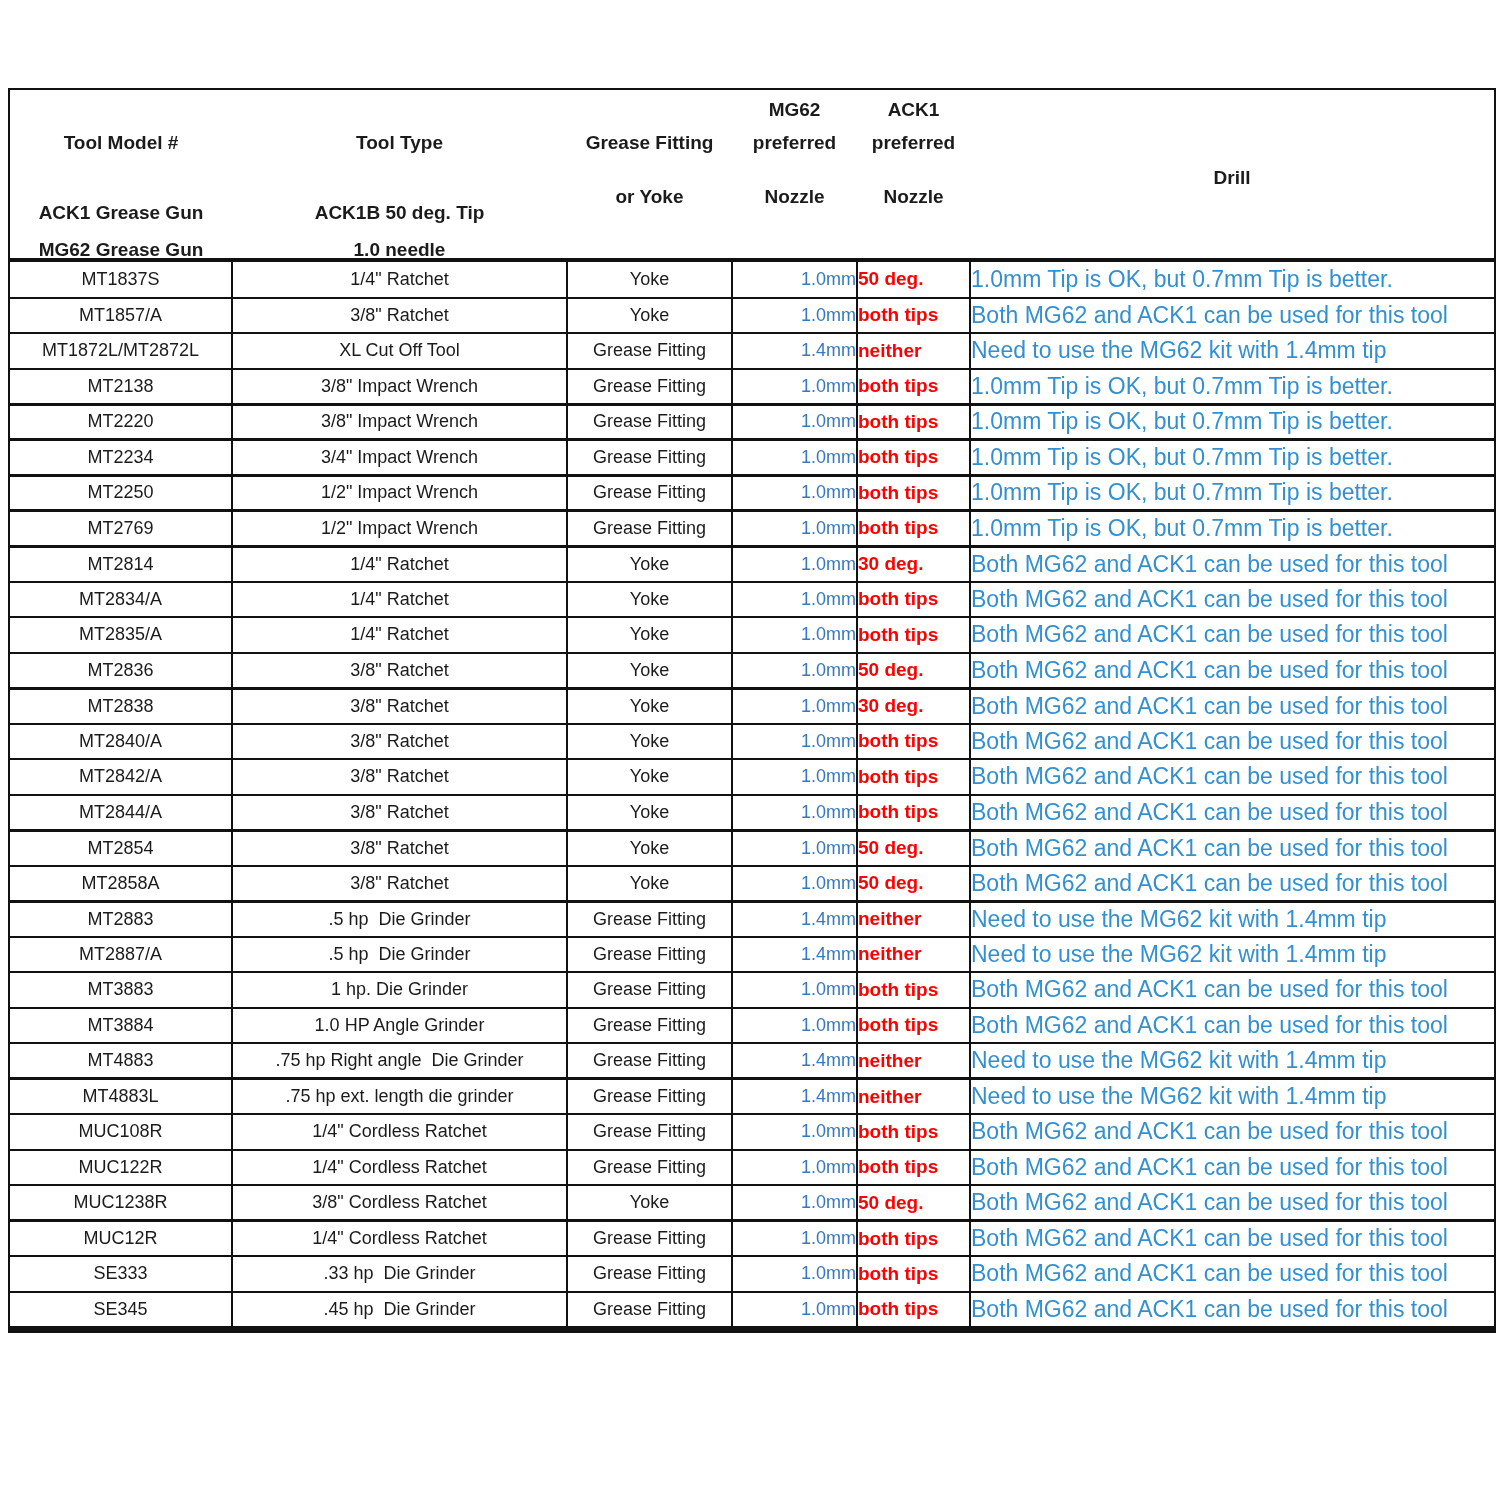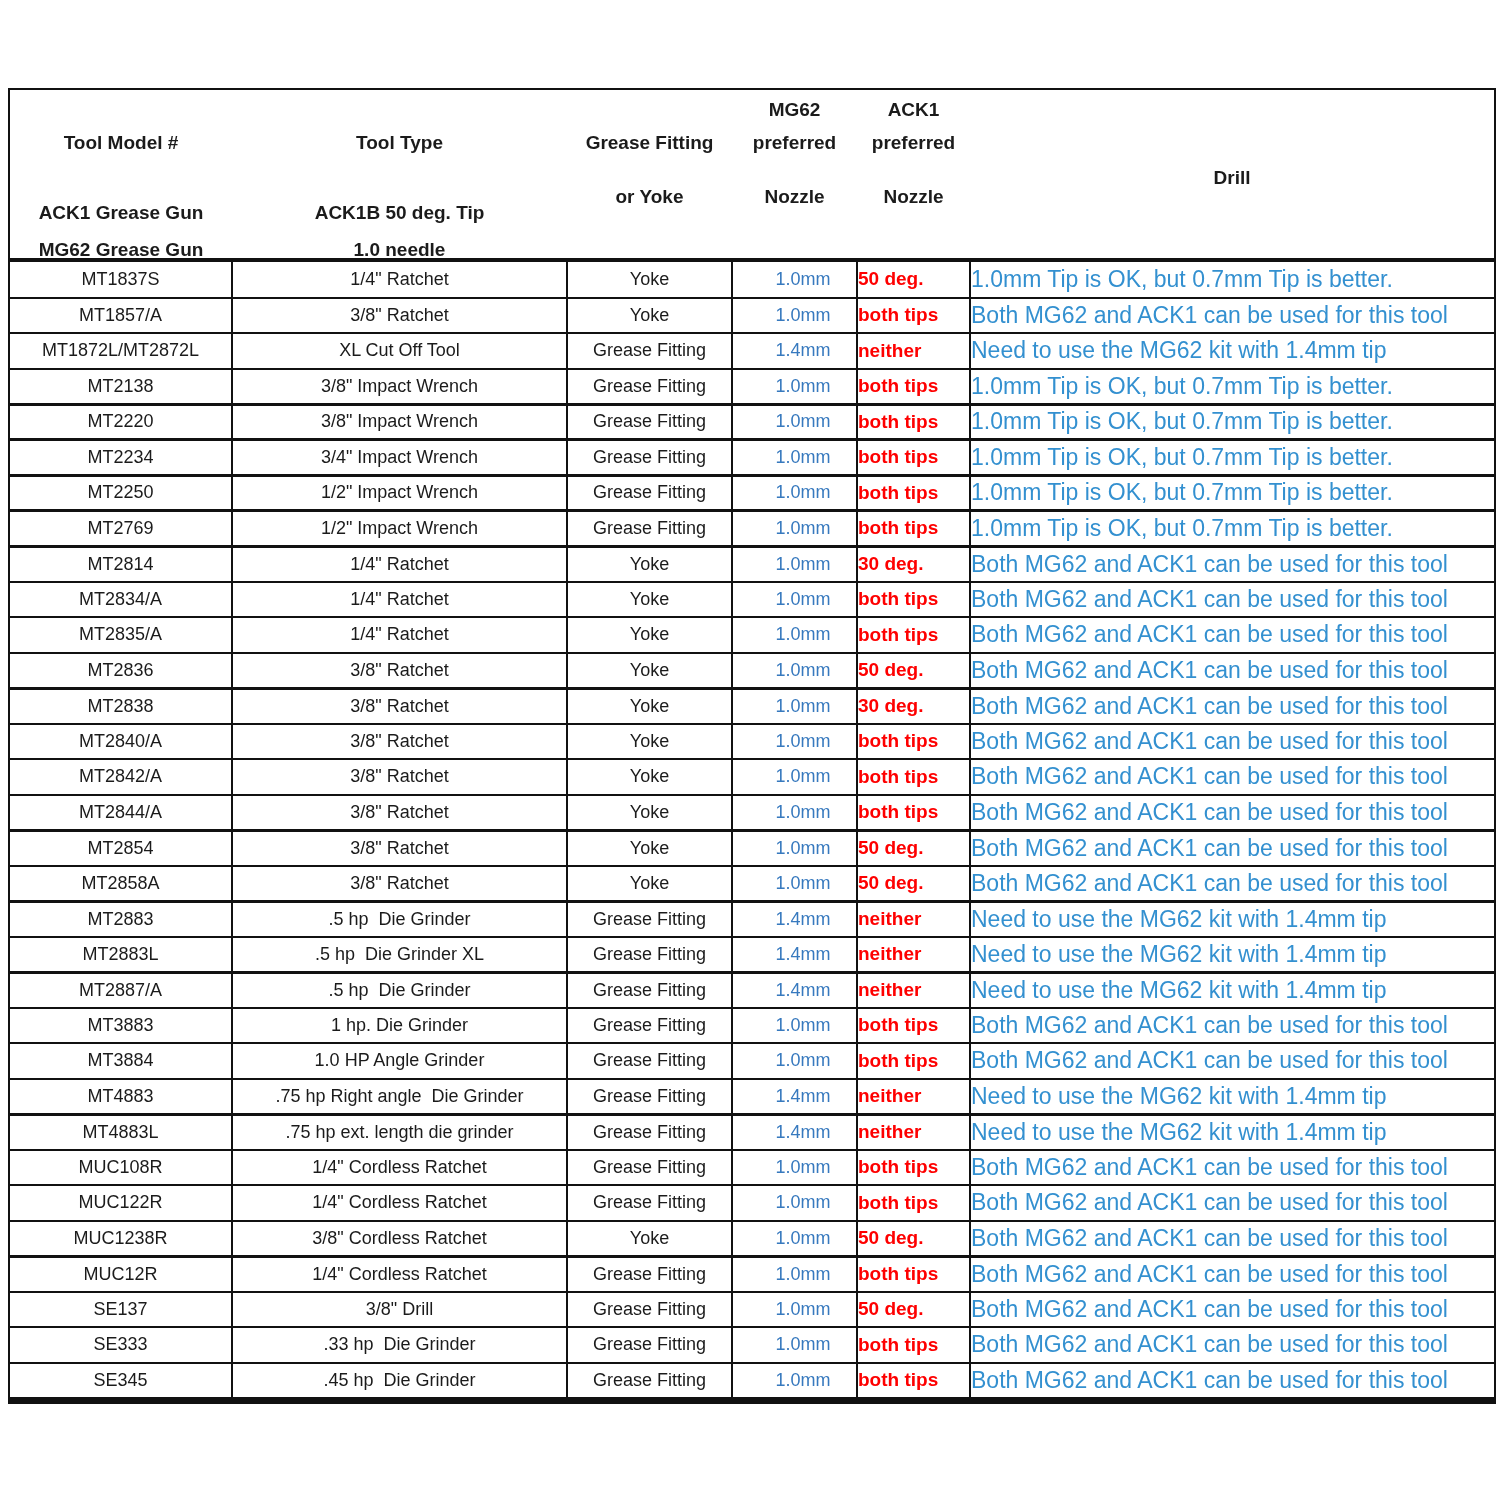--- a/index.html
+++ b/index.html
@@ -40,21 +40,21 @@
   
   table.tgrid{width:100%;border-collapse:collapse;table-layout:fixed;}
   .tgrid td{
     height:35.5px;font-size:18px;color:var(--ink);
     text-align:center;vertical-align:middle;
     border-bottom:2px solid var(--border);
     overflow:hidden;white-space:pre;
   }
   .tgrid td + td{border-left:2px solid var(--border);}
   .tgrid tr.group-end td{border-bottom:3.5px solid var(--border);}
-  td.c-mg62{color:var(--nozzle-blue);text-align:center;padding-left:17px;}
+  td.c-mg62{color:var(--nozzle-blue);text-align:right;padding-left:17px;}
   td.c-ack1{color:var(--alert-red);font-weight:bold;text-align:left;font-size:19px;}
   td.c-notes{color:var(--notes-blue);text-align:left;padding-left:0;font-size:23px;}
 </style>
 </head>
 <body>
 
 <div class="sheet">
 
   <div class="thead">
     <div class="hcell hc1 r-title">Tool Model #</div>
@@ -229,28 +229,20 @@
     <td class="c-notes">Both MG62 and ACK1 can be used for this tool</td>
   </tr>
         <tr>
     <td class="c-model">MT2883</td>
     <td class="c-type">.5 hp  Die Grinder</td>
     <td class="c-fitting">Grease Fitting</td>
     <td class="c-mg62">1.4mm</td>
     <td class="c-ack1">neither</td>
     <td class="c-notes">Need to use the MG62 kit with 1.4mm tip</td>
   </tr>
-        <tr class="group-end">
-    <td class="c-model">MT2883L</td>
-    <td class="c-type">.5 hp  Die Grinder XL</td>
-    <td class="c-fitting">Grease Fitting</td>
-    <td class="c-mg62">1.4mm</td>
-    <td class="c-ack1">neither</td>
-    <td class="c-notes">Need to use the MG62 kit with 1.4mm tip</td>
-  </tr>
         <tr>
     <td class="c-model">MT2887/A</td>
     <td class="c-type">.5 hp  Die Grinder</td>
     <td class="c-fitting">Grease Fitting</td>
     <td class="c-mg62">1.4mm</td>
     <td class="c-ack1">neither</td>
     <td class="c-notes">Need to use the MG62 kit with 1.4mm tip</td>
   </tr>
         <tr>
     <td class="c-model">MT3883</td>
@@ -310,28 +302,20 @@
   </tr>
         <tr>
     <td class="c-model">MUC12R</td>
     <td class="c-type">1/4" Cordless Ratchet</td>
     <td class="c-fitting">Grease Fitting</td>
     <td class="c-mg62">1.0mm</td>
     <td class="c-ack1">both tips</td>
     <td class="c-notes">Both MG62 and ACK1 can be used for this tool</td>
   </tr>
         <tr>
-    <td class="c-model">SE137</td>
-    <td class="c-type">3/8" Drill</td>
-    <td class="c-fitting">Grease Fitting</td>
-    <td class="c-mg62">1.0mm</td>
-    <td class="c-ack1">50 deg.</td>
-    <td class="c-notes">Both MG62 and ACK1 can be used for this tool</td>
-  </tr>
-        <tr>
     <td class="c-model">SE333</td>
     <td class="c-type">.33 hp  Die Grinder</td>
     <td class="c-fitting">Grease Fitting</td>
     <td class="c-mg62">1.0mm</td>
     <td class="c-ack1">both tips</td>
     <td class="c-notes">Both MG62 and ACK1 can be used for this tool</td>
   </tr>
         <tr>
     <td class="c-model">SE345</td>
     <td class="c-type">.45 hp  Die Grinder</td>

